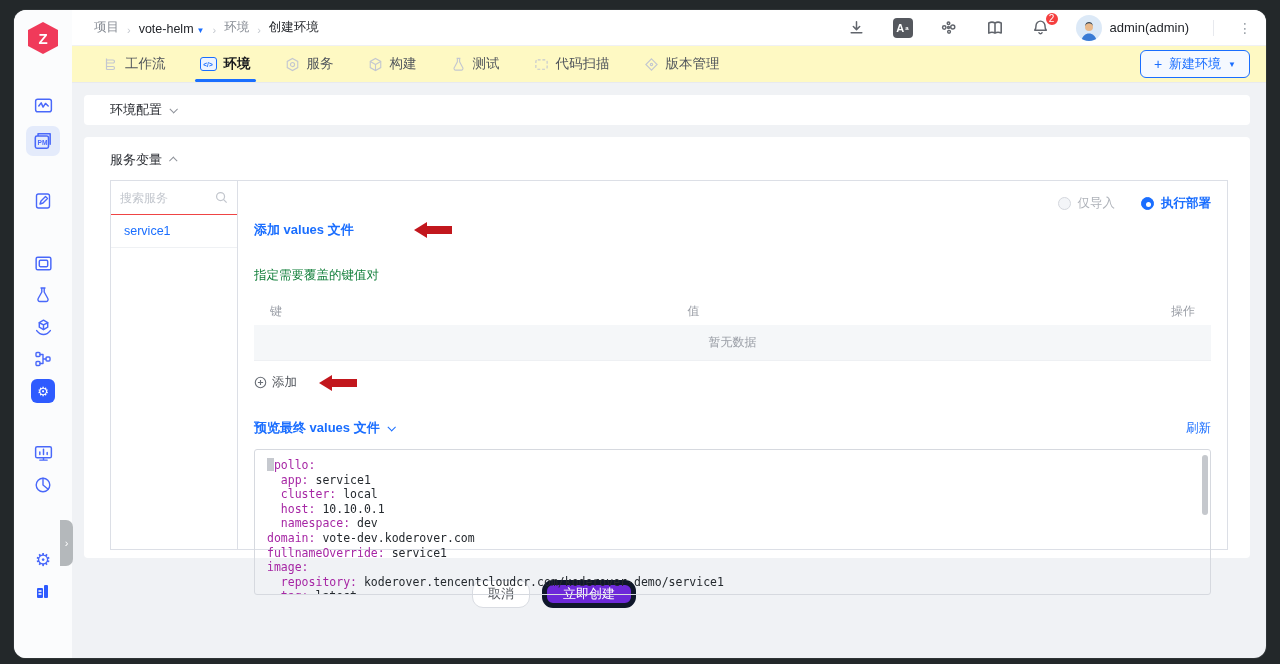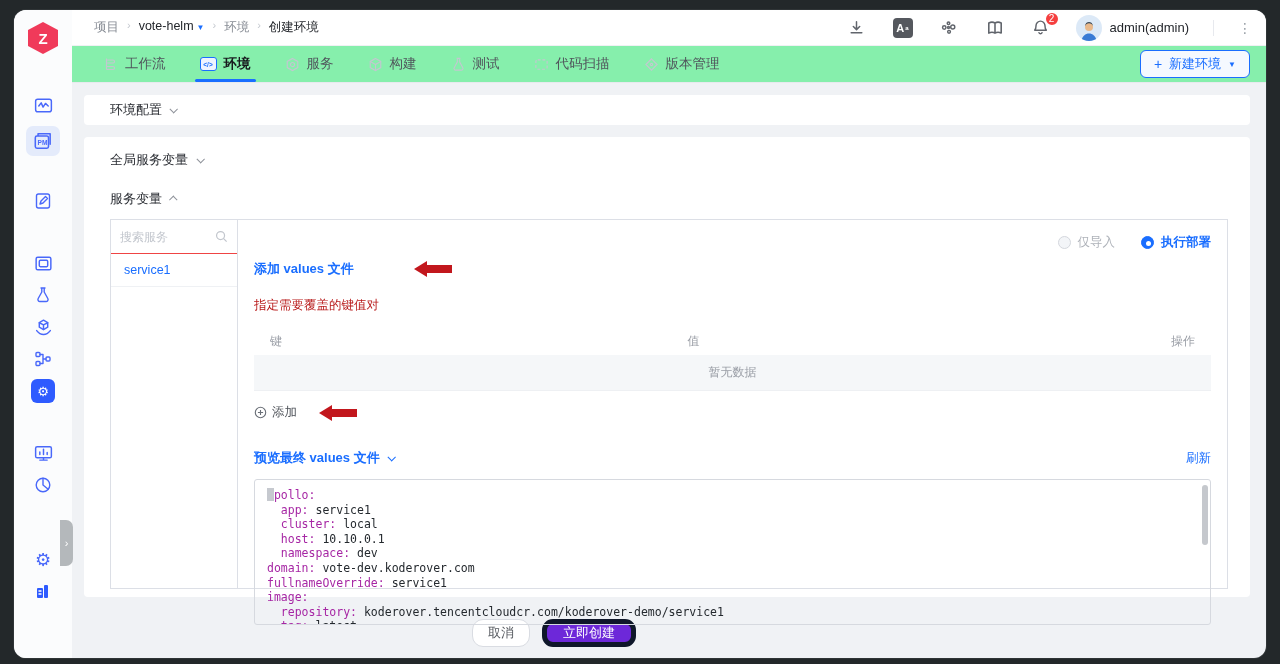--- a/index.html
+++ b/index.html
@@ -22,42 +22,42 @@
                   display:flex; align-items:center; justify-content:center; font-size:13px; }
   .gear-glyph { color:#4968fa; font-size:18px; font-family:"DejaVu Sans",sans-serif; }
   .collapse-handle { position:absolute; left:46px; top:510px; width:13px; height:46px;
                      background:#b4b8bb; border-radius:0 7px 7px 0; display:flex; align-items:center;
                      justify-content:center; color:#fff; font-size:11px; cursor:pointer; z-index:5; }
 
   
   .main { flex:1; display:flex; flex-direction:column; min-width:0; }
 
   .topbar { height:36px; background:#fff; border-bottom:1px solid #f0f1f4; display:flex; align-items:center; padding:0 14px 0 22px; flex:none; }
-  .crumbs { display:flex; align-items:flex-start; gap:8px; font-size:12.5px; }
+  .crumbs { display:flex; align-items:flex-end; gap:8px; font-size:12.5px; }
   .crumb { color:#878c94; cursor:pointer; }
   .crumb.dark { color:#23262b; }
   .crumb-sep { color:#c4c8cf; font-size:11px; }
   .caret-dn { color:#1a6eff; font-size:8px; margin-left:3px; }
   .topbar-right { margin-left:auto; display:flex; align-items:center; gap:24px; }
   .tb-ic { width:22px; height:22px; display:flex; align-items:center; justify-content:center; cursor:pointer; position:relative; }
   .tb-ic svg { stroke:#61656c; fill:none; stroke-width:1.4; stroke-linecap:round; stroke-linejoin:round; }
   .translate-badge { width:20px; height:20px; background:#55585e; border-radius:4px; color:#fff;
                      font-size:11px; font-weight:bold; display:flex; align-items:center; justify-content:center; }
   .translate-badge sup { font-size:6px; margin-left:1px; }
   .bell-badge { position:absolute; top:-6px; right:-8px; min-width:16px; height:16px; background:#f53f3f;
                 border-radius:8px; color:#fff; font-size:10px; display:flex; align-items:center; justify-content:center;
                 border:2px solid #fff; padding:0 3px; }
   .user { display:flex; align-items:center; gap:8px; cursor:pointer; }
   .avatar { width:26px; height:26px; border-radius:50%; background:#dce9f7; overflow:hidden; display:flex; align-items:flex-end; justify-content:center; }
   .username { font-size:13px; color:#23262b; }
   .v-div { width:1px; height:16px; background:#e7e9ee; }
   .kebab { color:#9aa0a8; font-size:14px; letter-spacing:0; cursor:pointer; }
 
   
-  .tabbar { height:37px; background:#86efac; border-bottom:1px solid #e8eaee; display:flex; align-items:center; padding:0 16px 0 30px; flex:none; }
+  .tabbar { height:37px; background:#fef9c3; border-bottom:1px solid #e8eaee; display:flex; align-items:center; padding:0 16px 0 30px; flex:none; }
   .tabs { display:flex; align-items:stretch; gap:34px; height:100%; }
   .tab { display:flex; align-items:center; gap:7px; font-size:13.5px; color:#50555c; cursor:pointer; position:relative; }
   .tab svg { stroke:#c3c7d0; fill:none; stroke-width:1.2; }
   .tab.active { color:#17191d; font-weight:bold; }
   .tab.active::after { content:""; position:absolute; left:-5px; right:-5px; bottom:0; height:3px; background:#1a6eff; border-radius:2px; }
   .env-ic { width:17px; height:14px; border:1.5px solid #1a6eff; border-radius:3px; color:#1a6eff;
             font-size:6.5px; font-weight:bold; display:flex; align-items:center; justify-content:center; background:#eef4ff; }
   .new-env-btn { margin-left:auto; height:28px; border:1px solid #1a6eff; background:#f5f9ff; color:#1a6eff;
                  border-radius:6px; display:flex; align-items:center; gap:7px; padding:0 13px; font-size:13px; cursor:pointer; }
   .new-env-btn .plus { font-size:14px; }
@@ -92,21 +92,21 @@
   .radio.sel .dot::after { content:""; position:absolute; left:4px; top:4px; width:5px; height:5px; background:#fff; border-radius:50%; }
   .radio .lb { color:#aeb2b9; }
   .radio.sel .lb { color:#1a6eff; font-weight:bold; }
 
   .link-blue { color:#1a6eff; cursor:pointer; }
   .add-values-row { display:flex; align-items:center; margin-top:8px; font-size:13px; font-weight:bold; }
   .red-arrow { display:flex; align-items:center; }
   .red-arrow .head { width:0; height:0; border-top:8px solid transparent; border-bottom:8px solid transparent; border-right:13px solid #c2171d; }
   .red-arrow .bar { width:25px; height:8px; background:#c2171d; }
 
-  .kv-hint { margin-top:19px; color:#b91c1c; font-size:12.5px; }
+  .kv-hint { margin-top:28px; color:#15803d; font-size:12.5px; }
 
   .kv-table { margin-top:13px; }
   .kv-head { display:grid; grid-template-columns:1fr 1fr 90px; height:28px; align-items:center; color:#9a9ea6; font-size:12px; padding:0 16px; }
   .kv-head .h-op { text-align:right; }
   .kv-empty { height:36px; background:#f5f7f9; display:flex; align-items:center; justify-content:center; color:#9a9ea6; border-bottom:1px solid #eef0f3; }
 
   .add-row { margin-top:13px; display:flex; align-items:center; font-size:12.5px; color:#4c5057; }
   .add-row .plus-circle { margin-right:5px; display:flex; }
   .add-row .plus-circle svg { stroke:#6a6f77; fill:none; stroke-width:1.2; }
 
@@ -322,24 +322,20 @@
     </div>
 
     <div class="content">
 
       <div class="card card1">
         <span>环境配置</span>
         <span class="chev down"></span>
       </div>
 
       <div class="card card2">
-        <div class="sec-row first">
-          <span>全局服务变量</span>
-          <span class="chev down"></span>
-        </div>
         <div class="sec-row second">
           <span>服务变量</span>
           <span class="chev up"></span>
         </div>
 
         <div class="panels">
 
           <div class="svc-list">
             <div class="svc-search">
               <input placeholder="搜索服务" style="">

